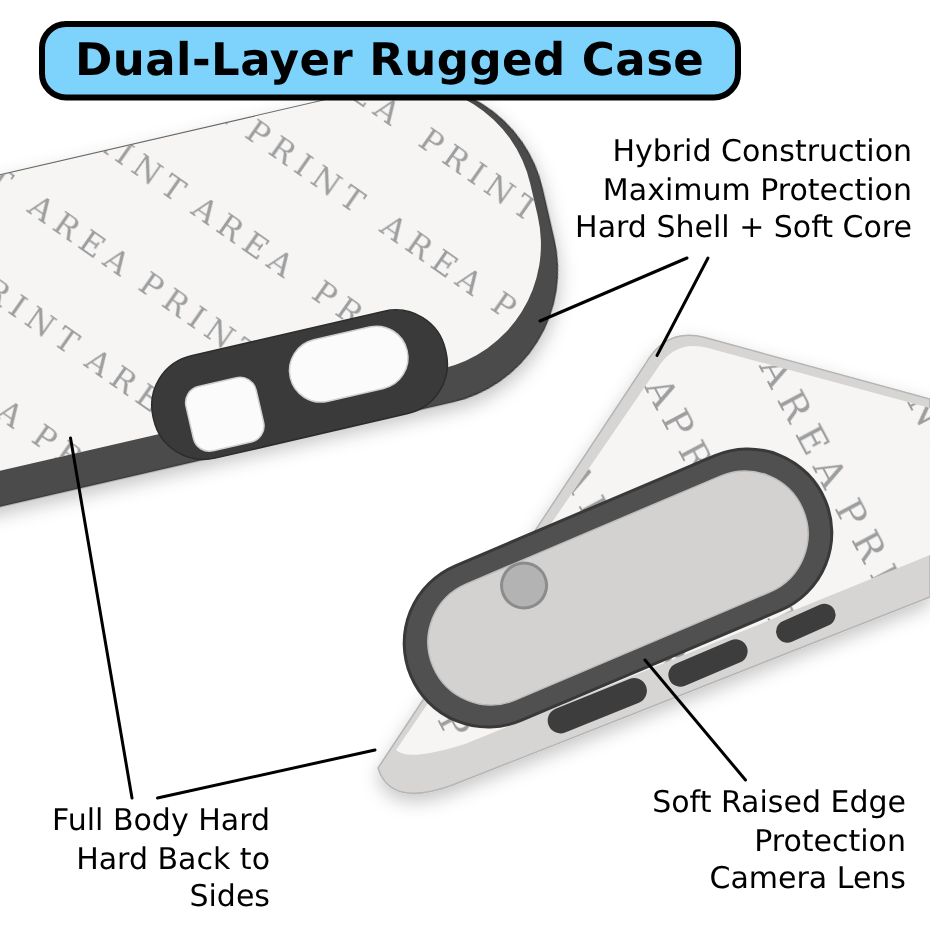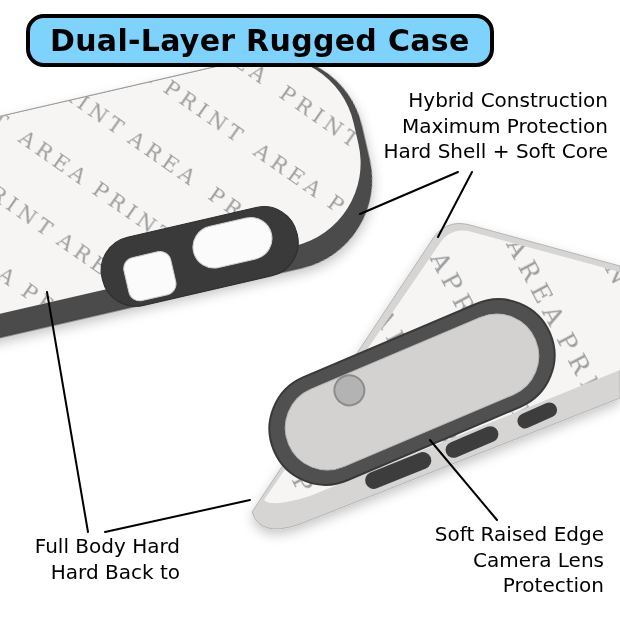--- a/index.html
+++ b/index.html
@@ -76,21 +76,22 @@
 
   <div class="callout co-hybrid">
     <div>Hybrid Construction</div>
     <div>Maximum Protection</div>
     <div>Hard Shell + Soft Core</div>
   </div>
 
   <div class="callout co-fullbody">
     <div>Full Body Hard</div>
     <div>Hard Back to</div>
+    <div>Sides</div>
   </div>
 
   <div class="callout co-camera">
     <div>Soft Raised Edge</div>
+    <div>Protection</div>
     <div>Camera Lens</div>
-    <div>Protection</div>
   </div>
 
 </div>
 
 </body></html>

